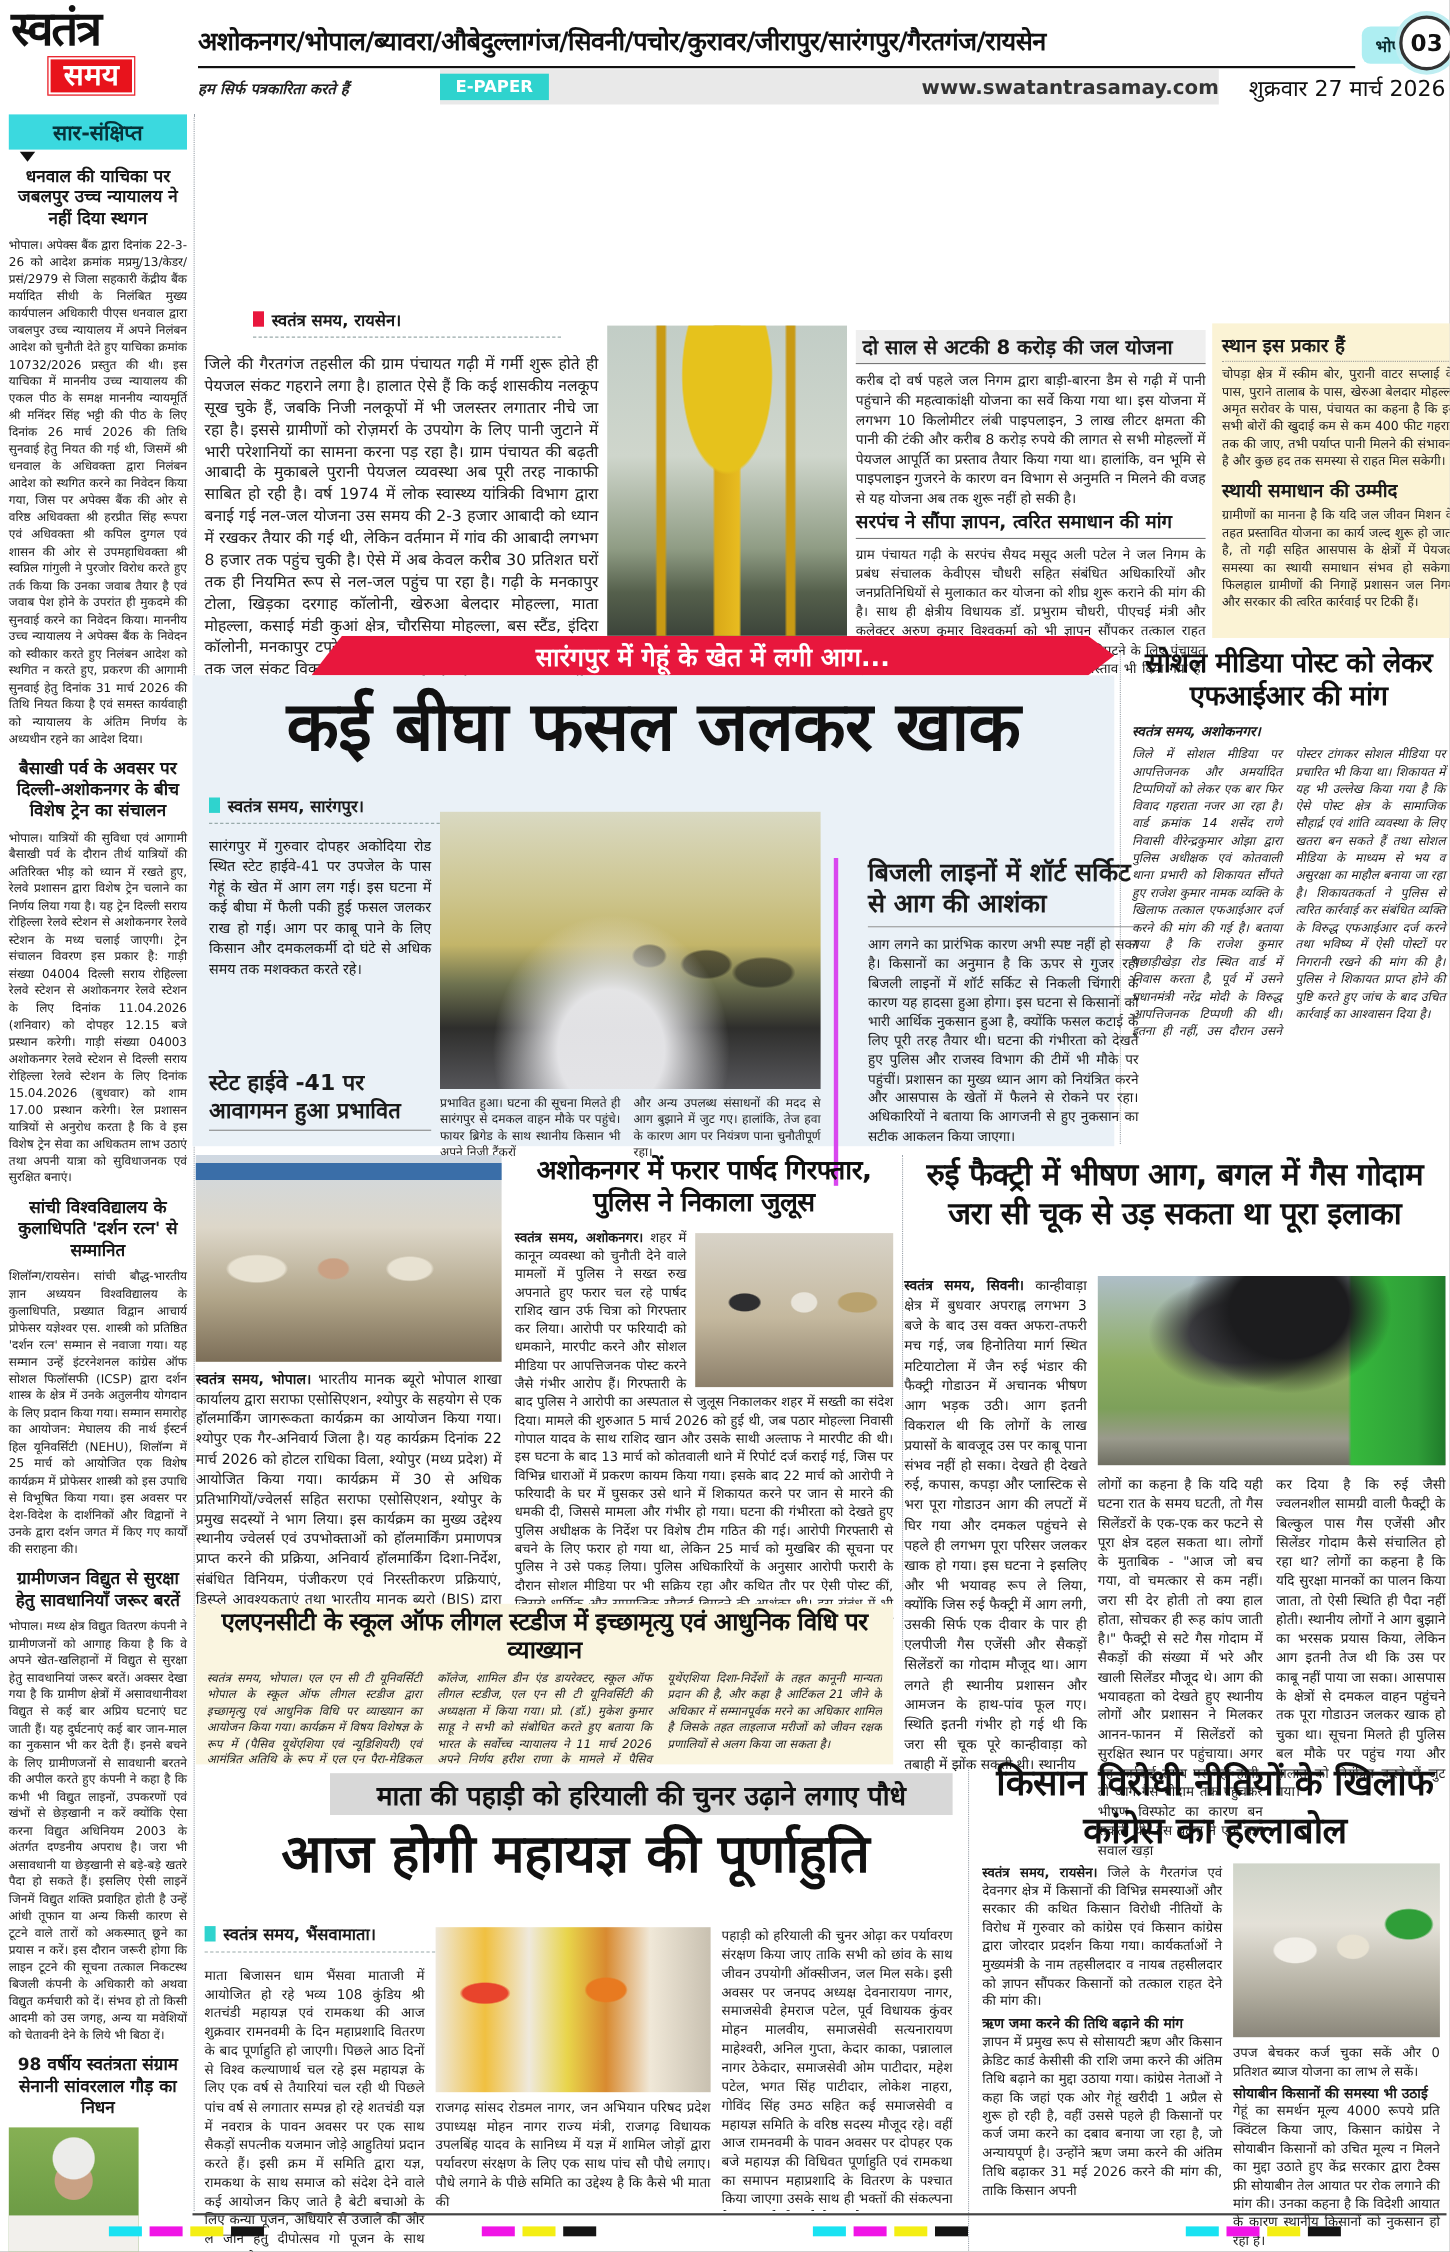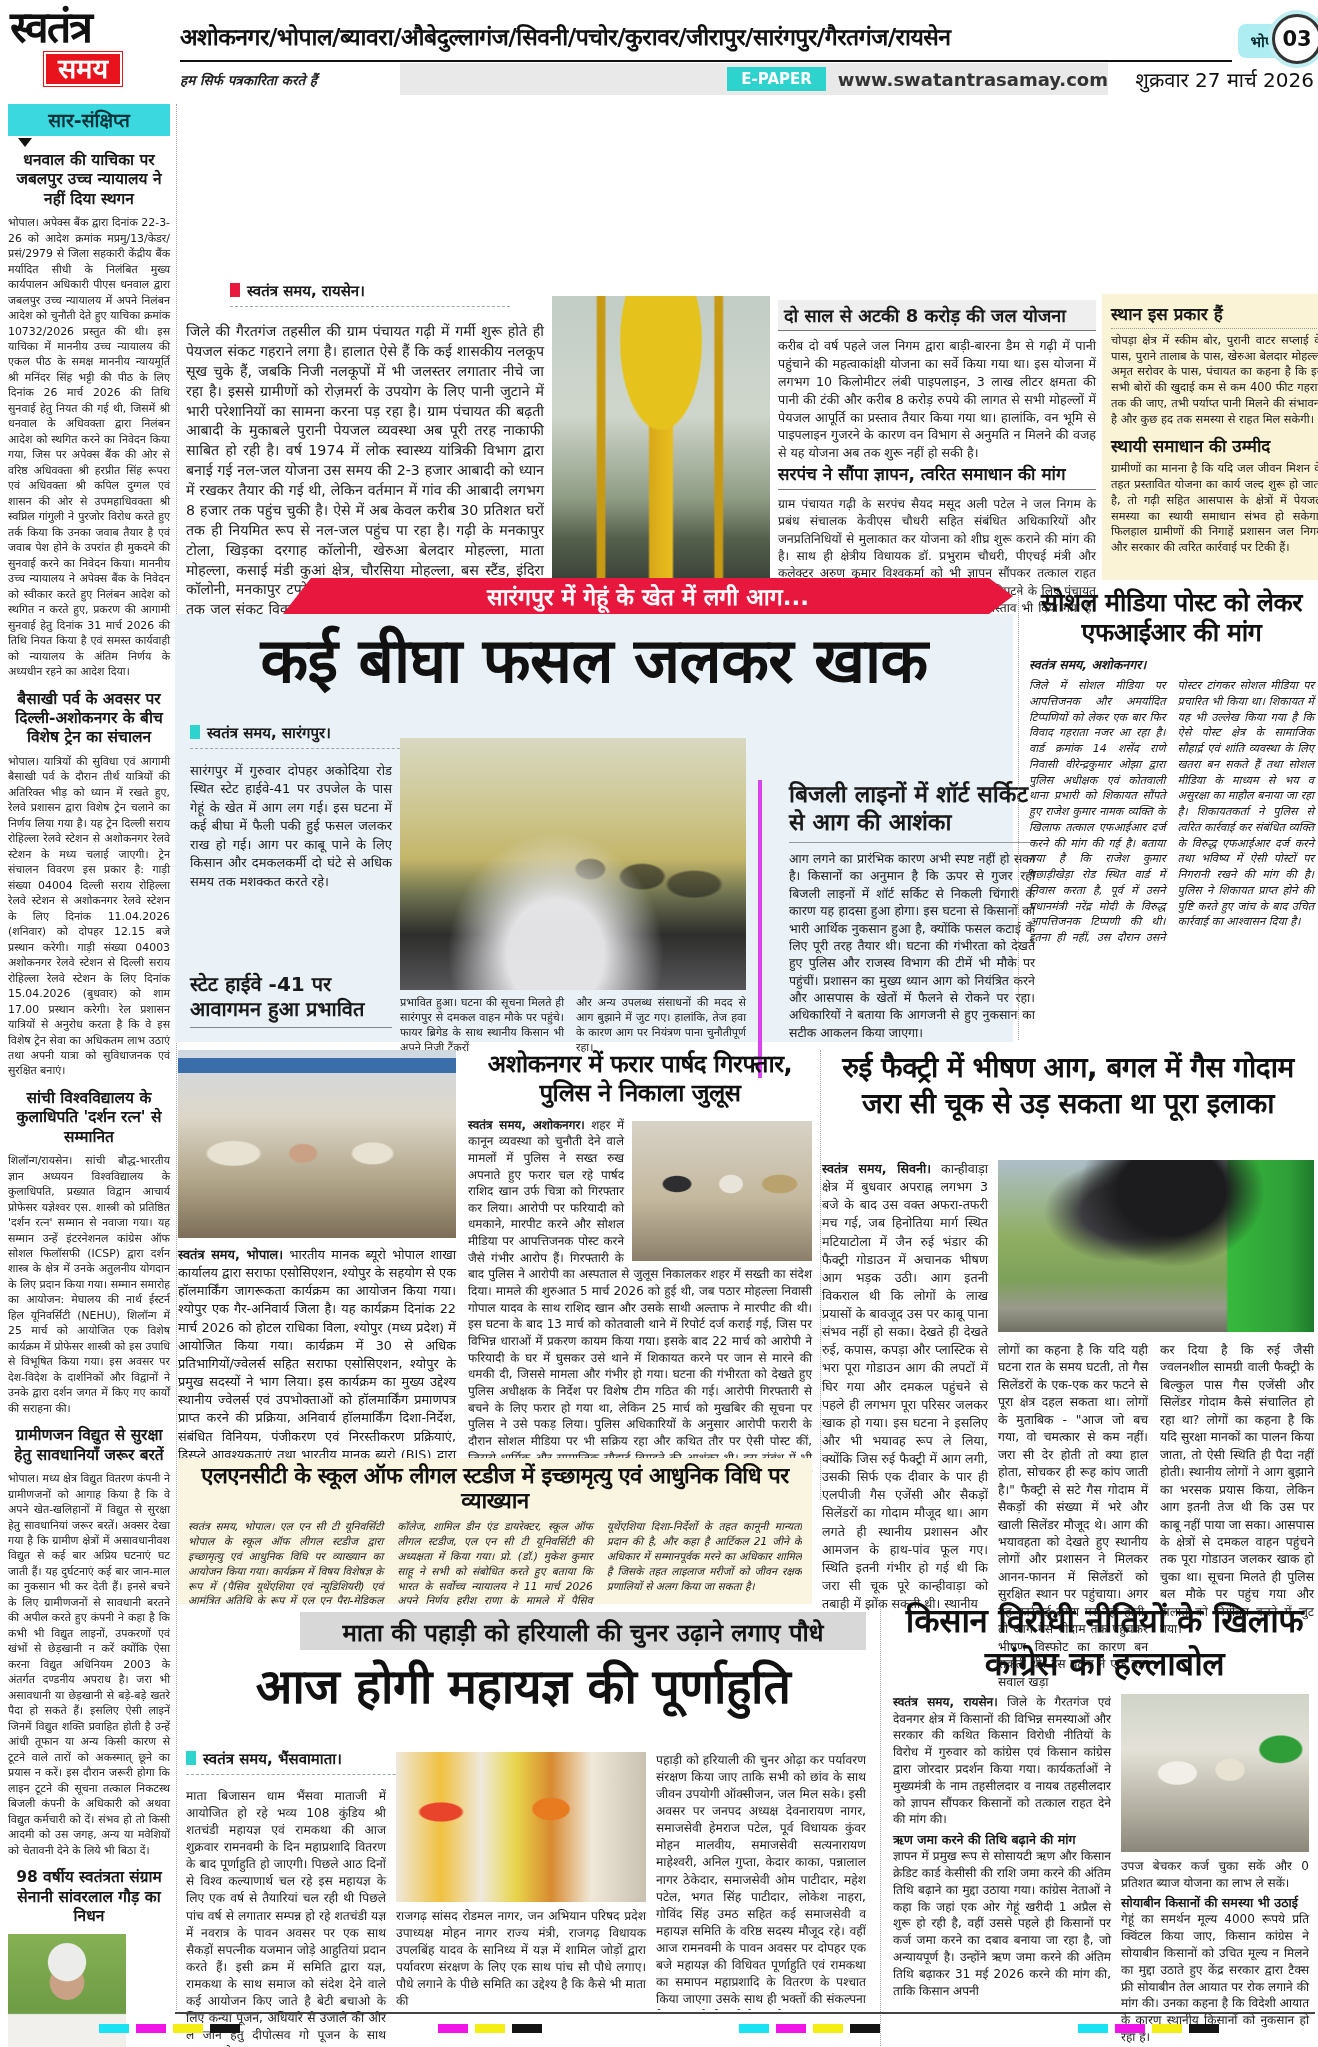--- a/index.html
+++ b/index.html
@@ -43,21 +43,21 @@
   <div class="abs" style="left:1238px;top:24px;width:62px;height:34px;background:#aeeef2;border-radius:8px;display:flex;align-items:center;justify-content:center;">
     <span style="font-weight:bold;font-size:15px;color:#0a2a2e;">भोपाल</span>
   </div>
   <div class="abs" style="left:1272px;top:14px;width:44px;height:44px;background:#fff;border:3px solid #333;border-radius:50%;box-shadow:0 0 0 4px #bfeef2;display:flex;align-items:center;justify-content:center;">
     <span style="font-weight:bold;font-size:21px;color:#111;">03</span>
   </div>
 
   <div class="abs" style="left:180px;top:66px;width:215px;height:28px;display:flex;align-items:center;">
     <span style="font-weight:bold;font-size:13.5px;color:#222;font-style:italic;">हम सिर्फ पत्रकारिता करते हैं</span>
   </div>
-  <div class="abs" style="left:400px;top:63px;width:708px;height:32px;background:#e9e9e9;display:flex;align-items:center;justify-content:flex-end;gap:12px;">
+  <div class="abs" style="left:400px;top:63px;width:708px;height:32px;background:#e9e9e9;display:flex;align-items:center;justify-content:space-between;gap:12px;">
     <span style="background:#2fd3ce;color:#fff;font-weight:bold;font-size:15px;padding:3px 14px;">E-PAPER</span>
     <span style="font-weight:bold;font-size:18px;color:#333;">www.swatantrasamay.com</span>
   </div>
   <div class="abs" style="left:1100px;top:63px;width:214px;height:32px;display:flex;align-items:center;justify-content:flex-end;">
     <span style="font-weight:normal;font-size:20px;color:#111;">शुक्रवार 27 मार्च 2026</span>
   </div>
 
   <div class="abs dotr" style="left:8px;top:104px;width:162px;height:1906px;padding-right:6px;">
     <div style="background:#3bd9df;height:32px;display:flex;align-items:center;justify-content:center;">
       <span style="font-weight:bold;font-size:19px;color:#07333a;">सार-संक्षिप्त</span>

